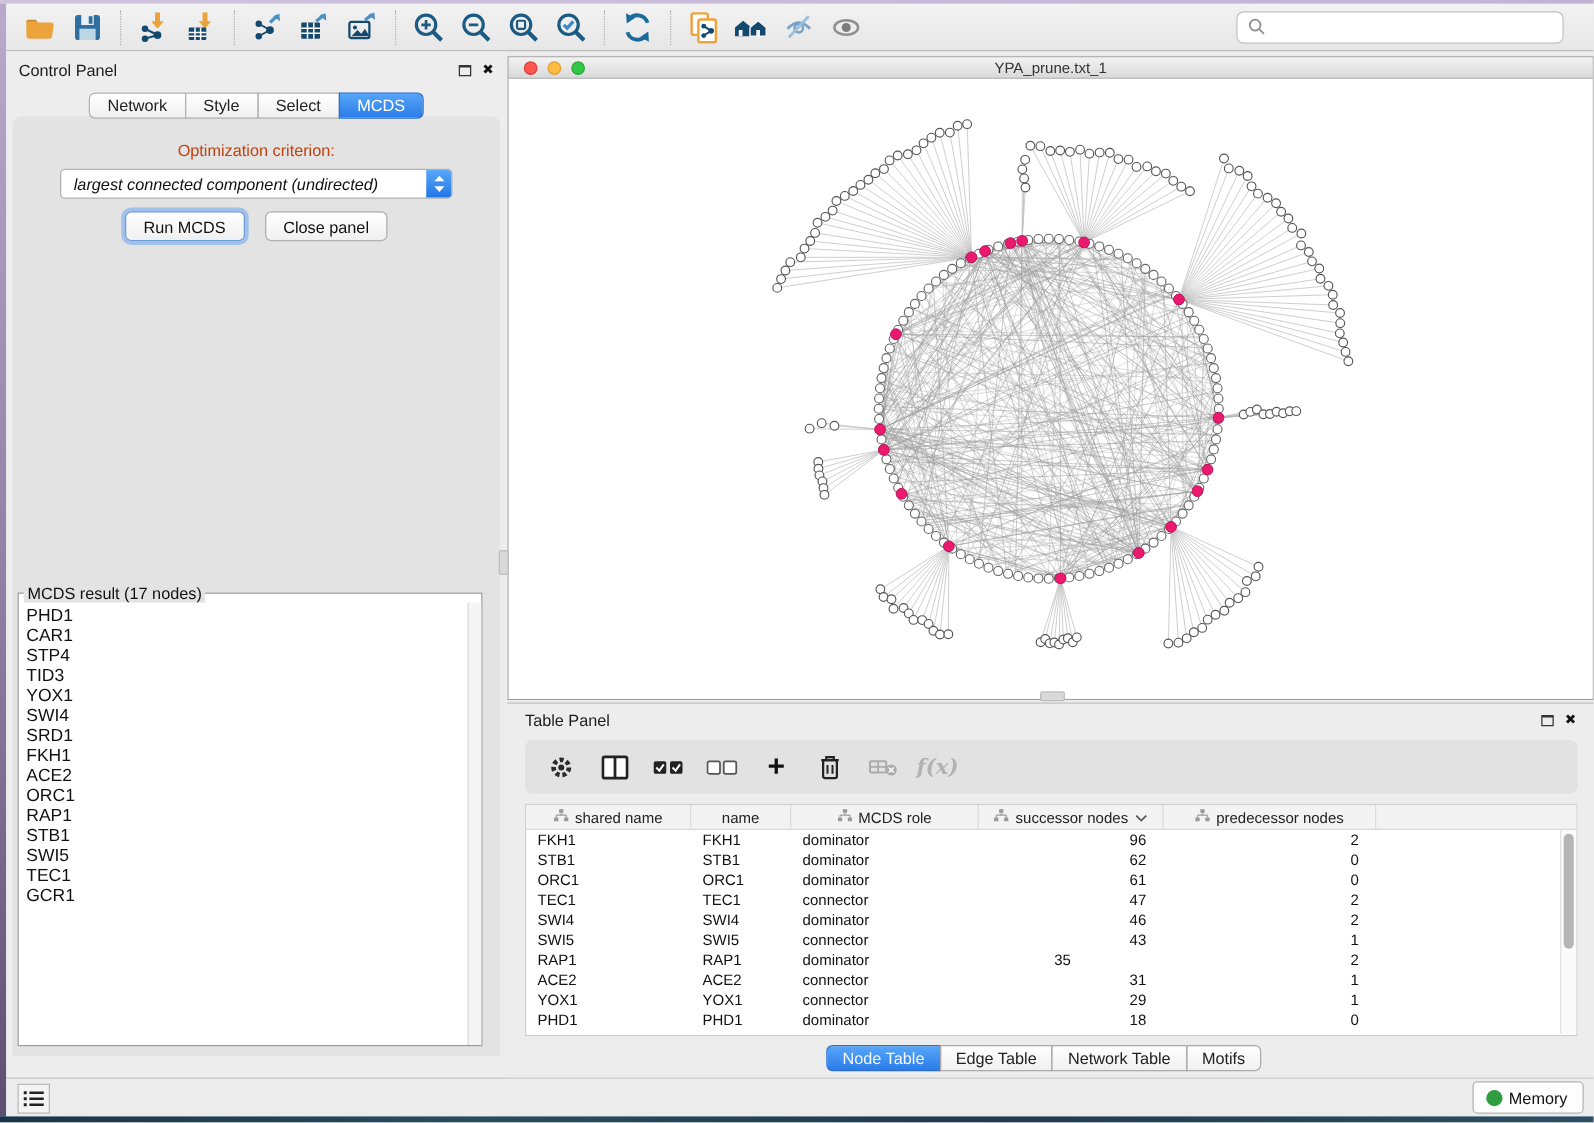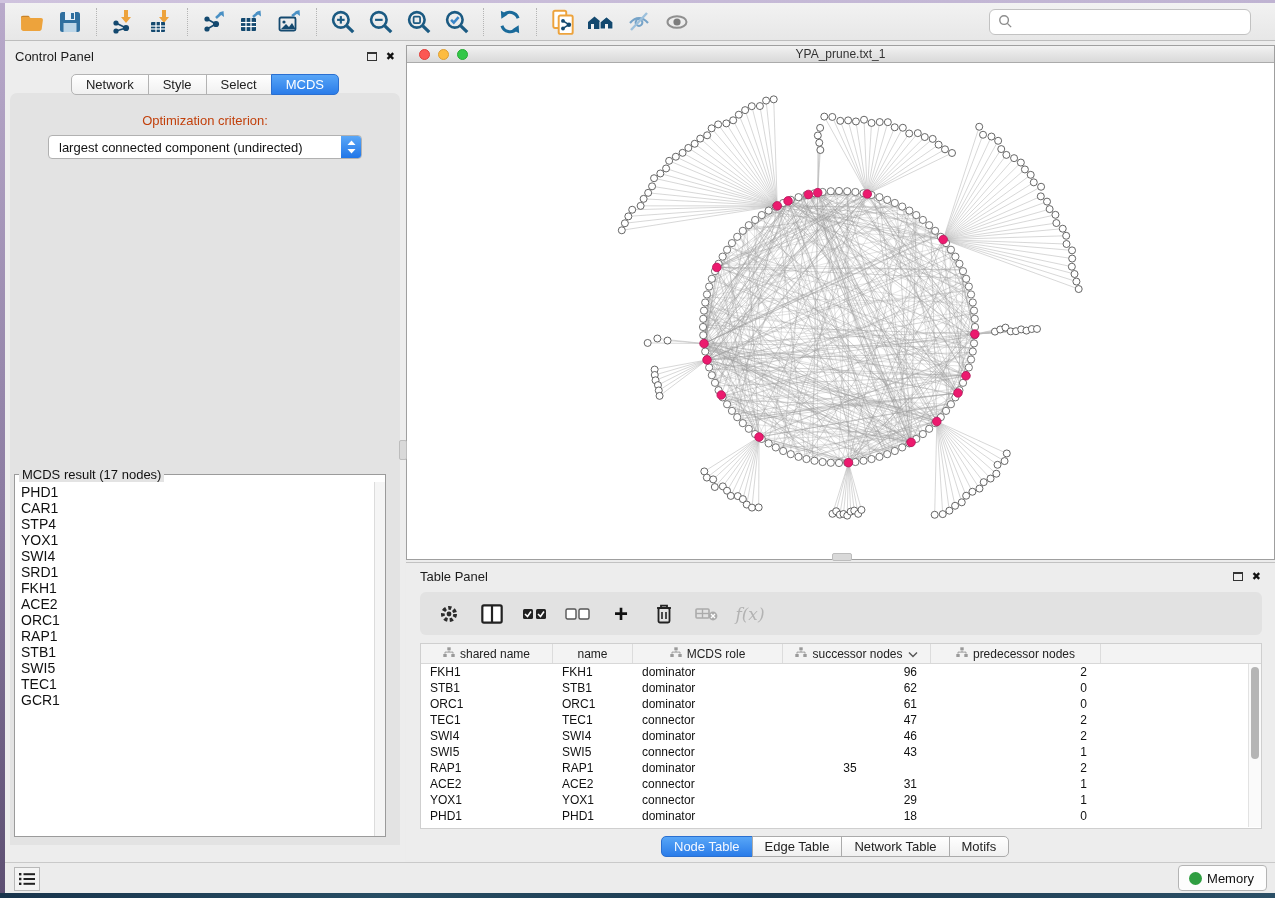--- a/index.html
+++ b/index.html
@@ -29,21 +29,21 @@
   .close-ico { font-size:11px; color:#111; line-height:1; }
   .ctab-row { position:absolute; top:33px; left:0; width:100%; display:flex; justify-content:center; z-index:3; }
   .ctab { height:21px; padding:0 14px; display:flex; align-items:center; font-size:13px; background:linear-gradient(#ffffff,#f0f0f0);
           border:1px solid #b3b3b3; margin-left:-1px; color:#222; }
   .ctab:first-child { border-radius:5px 0 0 5px; margin-left:0; }
   .ctab:last-child  { border-radius:0 5px 5px 0; }
   .ctab.active { background:linear-gradient(#57a5f7,#2a7ce9); color:#fff; border-color:#2a6fd0; }
   .cp-inner { position:absolute; left:5px; top:52px; width:390px; height:752px; background:#e3e3e3; border-radius:7px 7px 0 0; }
   .opt-label { text-align:center; margin-top:20px; font-size:13px; color:#c2410c; }
   .dropdown { position:relative; margin:7px auto 0; width:314px; height:24px; background:#fff; border:1px solid #b1b1b1;
-              border-radius:4px; display:flex; align-items:center; }
+              border-radius:4px; display:flex; align-items:center;font-style:italic; }
   .dropdown .dd-text { flex:1; padding-left:10px; font-size:13px; color:#111; white-space:nowrap; }
   .dd-stepper { width:20px; height:22px; border-radius:0 3px 3px 0; background:linear-gradient(#5aa7f7,#2076e8);
                 display:flex; align-items:center; justify-content:center; }
   .btn-row { display:flex; justify-content:center; gap:16px; margin-top:10px; }
   .cbtn { height:24px; padding:0 14px; font-size:13px; color:#111; background:linear-gradient(#ffffff,#f0f0f0);
           border:1px solid #b0b0b0; border-radius:5px; font-family:"Liberation Sans",sans-serif; }
   .cbtn.focused { border:1px solid #6f9fd8; box-shadow:0 0 0 3px rgba(110,165,240,.55); }
   .mcds-fieldset { position:absolute; left:4px; top:374px; width:372px; height:370px; border:1px solid #9b9b9b; background:#fff; }
   .mcds-fieldset legend { font-size:13px; color:#111; margin-left:4px; padding:0 3px; background:#e3e3e3; }
   .mcds-list { position:absolute; left:0; top:0; width:100%; height:100%; overflow:hidden; padding:2px 0 0 6px; }
@@ -62,21 +62,21 @@
   .net-title { position:absolute; left:0; right:0; text-align:center; font-size:12px; color:#333; }
   .net-canvas { width:867px; height:496px; background:#fff; }
   .v-grip { position:absolute; left:399px; top:440px; width:8px; height:20px; background:#d9d9d9; border:1px solid #bdbdbd; border-radius:2px; z-index:5; }
   .h-grip { position:absolute; left:832px; top:553px; width:20px; height:8px; background:#d9d9d9; border:1px solid #bdbdbd; border-radius:2px; z-index:5; }
 
   
   .table-panel { position:absolute; left:406px; top:562px; width:869px; height:298px; background:#ededed; border-top:1px solid #c2c2c2; }
   .tp-titlebar { height:26px; display:flex; align-items:center; padding:0 14px; }
   .tp-toolbar { position:absolute; left:14px; top:29px; width:842px; height:43px; background:#e2e2e2; border-radius:6px;
                 display:flex; align-items:center; gap:17px; padding-left:16px; }
-  .tpt-btn { width:26px; height:26px; display:flex; align-items:center; justify-content:center; }
+  .tpt-btn { width:26px; height:26px; display:flex; align-items:center; justify-content:center;font-weight:bold; }
   .fx-label { font-family:"DejaVu Serif", serif; font-style:italic; font-size:17px; color:#b3b3b3; }
   .plus-glyph { font-size:24px; font-weight:bold; color:#111; line-height:20px; }
 
   .node-table { position:absolute; left:14px; top:80px; width:842px; height:186px; background:#fff; border:1px solid #cfcfcf; }
   .nt-header { display:flex; height:20px; background:#f3f3f3; border-bottom:1px solid #d8d8d8; }
   .nt-th { display:flex; align-items:center; justify-content:center; gap:5px; font-size:12px; color:#222;
            border-right:1px solid #dcdcdc; overflow:hidden; white-space:nowrap; flex:none; }
   .nt-th.filler { flex:1; border-right:none; }
   .nt-body { position:relative; }
   .nt-tr { display:flex; height:16px; }
@@ -275,26 +275,31 @@
     <div class="opt-label">Optimization criterion:</div>
     <div class="dropdown">
       <span class="dd-text">largest connected component (undirected)</span>
       <span class="dd-stepper">
         <svg width="9" height="14" viewBox="0 0 9 14">
             <polygon points="4.5,0.5 8.5,5 0.5,5" fill="#fff"></polygon>
             <polygon points="4.5,13.5 8.5,9 0.5,9" fill="#fff"></polygon>
           </svg>
       </span>
     </div>
+    <div class="btn-row">
+      <button class="cbtn focused">Run MCDS</button>
+      <button class="cbtn">Close panel</button>
+    </div>
     <fieldset class="mcds-fieldset">
       <legend>MCDS result (17 nodes)</legend>
       <div class="mcds-list">
           <div class="mcds-item">PHD1</div>
           <div class="mcds-item">CAR1</div>
           <div class="mcds-item">STP4</div>
+          <div class="mcds-item">TID3</div>
           <div class="mcds-item">YOX1</div>
           <div class="mcds-item">SWI4</div>
           <div class="mcds-item">SRD1</div>
           <div class="mcds-item">FKH1</div>
           <div class="mcds-item">ACE2</div>
           <div class="mcds-item">ORC1</div>
           <div class="mcds-item">RAP1</div>
           <div class="mcds-item">STB1</div>
           <div class="mcds-item">SWI5</div>
           <div class="mcds-item">TEC1</div>

